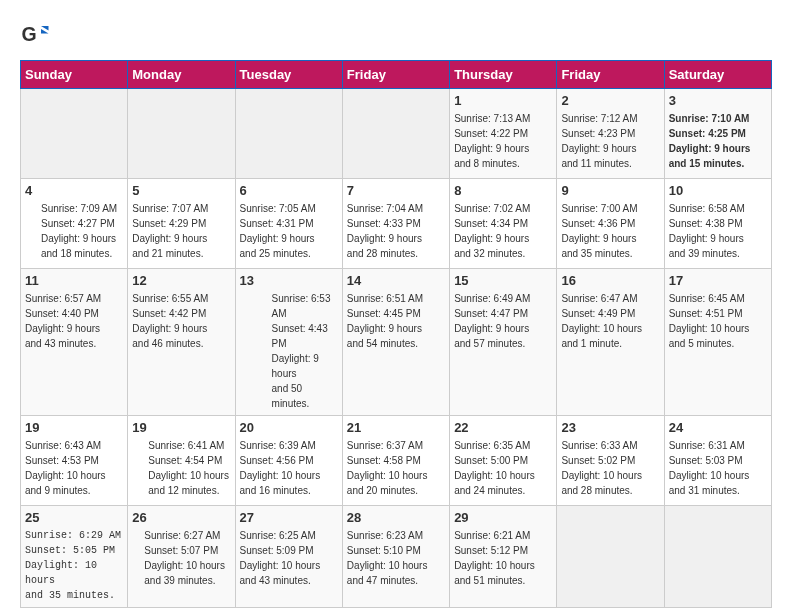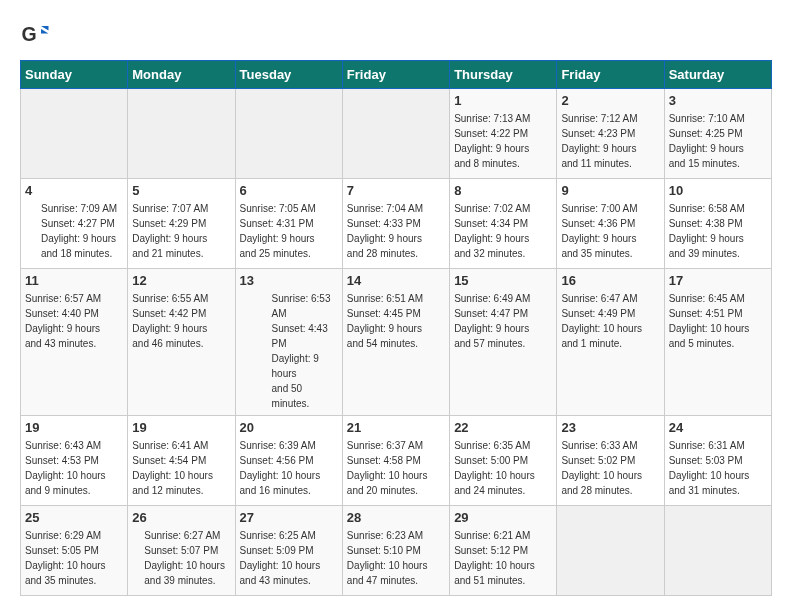--- a/index.html
+++ b/index.html
@@ -45,21 +45,21 @@
     .calendar-subtitle {
       font-size: 16px;
       color: #555;
     }
     table {
       width: 100%;
       border-collapse: collapse;
       table-layout: fixed;
     }
     thead tr th {
-      background-color: #0f766e;
+      background-color: #be185d;
       color: #fff;
       font-size: 13px;
       font-weight: bold;
       padding: 6px 4px;
       text-align: left;
       border: 1px solid #1565c0;
     }
     tbody tr td {
       border: 1px solid #ccc;
       vertical-align: top;
@@ -137,21 +137,21 @@
         </td>
         <td>
           <span class="day-number">2</span>
           <div class="day-info" style="white-space: pre-line;">Sunrise: 7:12 AM
 Sunset: 4:23 PM
 Daylight: 9 hours
 and 11 minutes.</div>
         </td>
         <td>
           <span class="day-number">3</span>
-          <div class="day-info" style="white-space: pre-line;">Sunrise: 7:10 AM
+          <div class="day-info" style="white-space: pre-line; font-weight: bold;">Sunrise: 7:10 AM
 Sunset: 4:25 PM
 Daylight: 9 hours
 and 15 minutes.</div>
         </td>
       </tr>
       <tr>
         <td>
           <span class="day-number">4</span>
           <div class="day-info" style="white-space: pre-line; margin-left: 16px;">Sunrise: 7:09 AM
 Sunset: 4:27 PM
@@ -255,21 +255,21 @@
       <tr>
         <td>
           <span class="day-number">19</span>
           <div class="day-info" style="white-space: pre-line;">Sunrise: 6:43 AM
 Sunset: 4:53 PM
 Daylight: 10 hours
 and 9 minutes.</div>
         </td>
         <td>
           <span class="day-number">19</span>
-          <div class="day-info" style="white-space: pre-line;">Sunrise: 6:41 AM
+          <div class="day-info" style="white-space: pre-line; margin-left: 16px;">Sunrise: 6:41 AM
 Sunset: 4:54 PM
 Daylight: 10 hours
 and 12 minutes.</div>
         </td>
         <td>
           <span class="day-number">20</span>
           <div class="day-info" style="white-space: pre-line;">Sunrise: 6:39 AM
 Sunset: 4:56 PM
 Daylight: 10 hours
 and 16 minutes.</div>
@@ -299,21 +299,21 @@
           <span class="day-number">24</span>
           <div class="day-info" style="white-space: pre-line;">Sunrise: 6:31 AM
 Sunset: 5:03 PM
 Daylight: 10 hours
 and 31 minutes.</div>
         </td>
       </tr>
       <tr>
         <td>
           <span class="day-number">25</span>
-          <div class="day-info" style="white-space: pre-line;">Sunrise: 6:29 AM
+          <div class="day-info" style="white-space: pre-line; font-family: Liberation Mono, monospace;">Sunrise: 6:29 AM
 Sunset: 5:05 PM
 Daylight: 10 hours
 and 35 minutes.</div>
         </td>
         <td>
           <span class="day-number">26</span>
           <div class="day-info" style="white-space: pre-line; margin-left: 12px;">Sunrise: 6:27 AM
 Sunset: 5:07 PM
 Daylight: 10 hours
 and 39 minutes.</div>

